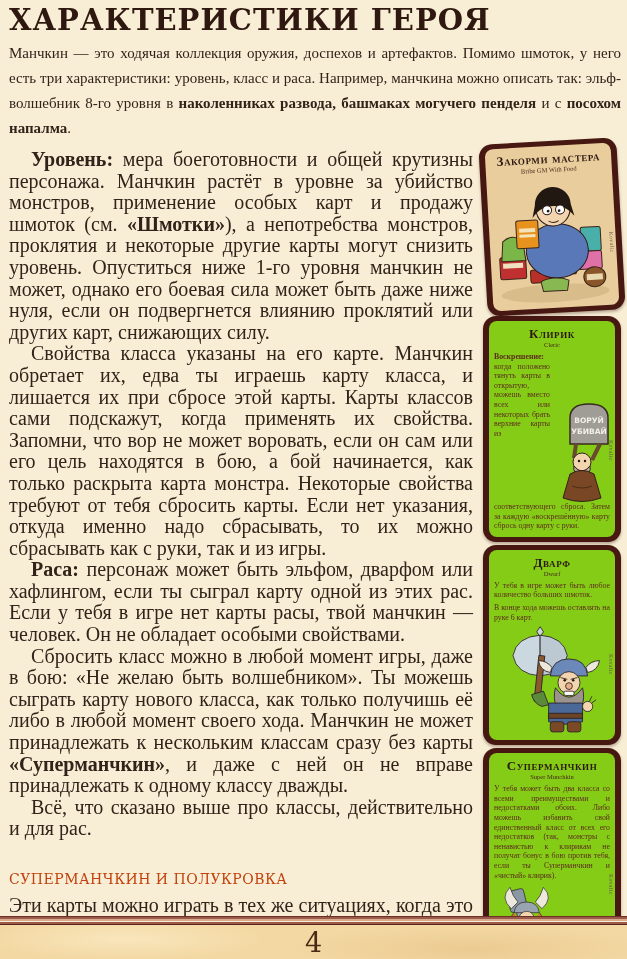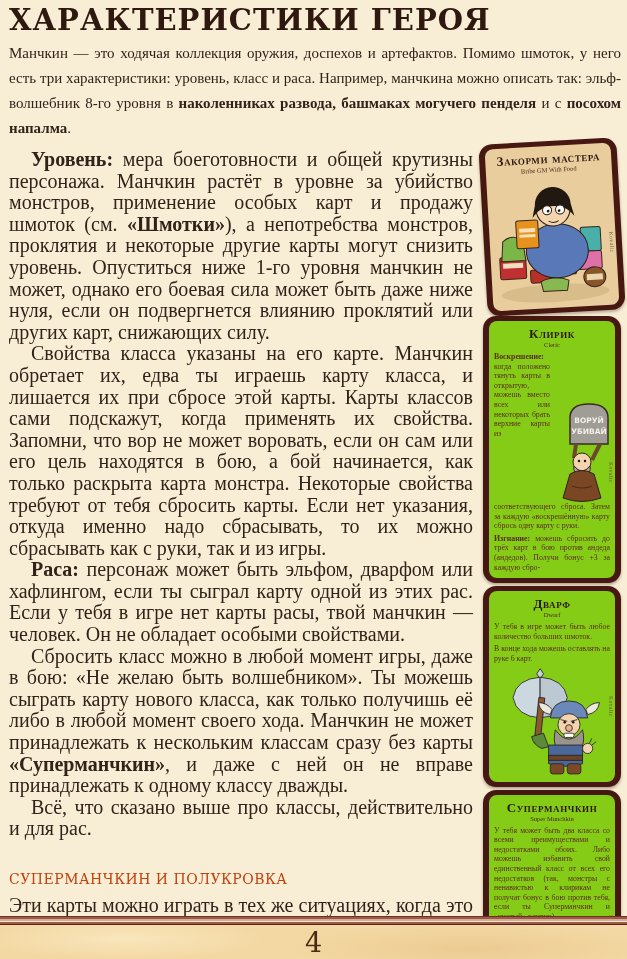--- a/index.html
+++ b/index.html
@@ -149,21 +149,20 @@
                 <path d="M24,66 l-2,14" stroke="#6a4a2e" stroke-width="4" fill="none"></path>
                 <path d="M48,66 l-8,16" stroke="#6a4a2e" stroke-width="4" fill="none"></path>
                 <circle cx="30" cy="84" r="9" fill="#f2d4ae" stroke="#33201a"></circle>
                 <path d="M22,88 q8,10 16,0 q2,8 -8,9 q-10,-1 -8,-9z" fill="#b0a89c" stroke="#33201a"></path>
                 <circle cx="27" cy="83" r="1.2" fill="#20140e"></circle>
                 <circle cx="33" cy="83" r="1.2" fill="#20140e"></circle>
                 <path d="M18,96 q12,-7 24,0 l7,24 q-19,7 -38,0 z" fill="#7a4724" stroke="#33201a"></path>
                 <path d="M20,108 q10,4 20,0" stroke="#4a2c16" fill="none"></path>
               </svg>
               <p><b>Воскрешение:</b><span> когда положено тянуть карты в открытую, можешь вместо всех или некоторых брать верхние карты из соответствующего сброса. Затем за каждую «воскрешённую» карту сбрось одну карту с руки.</span></p>
-              <p><b>Изгнание:</b><span> можешь сбросить до трёх карт в бою против андеда (андедов). Получи бонус +3 за каждую сбро-</span></p>
             </div>
             <div class="signature">Kovalic</div>
           </div>
         </div>
 
         <div class="card">
           <div class="card-inner">
             <div class="card-title">Дварф</div>
             <div class="card-subtitle">Dwarf</div>
             <div class="card-body">

